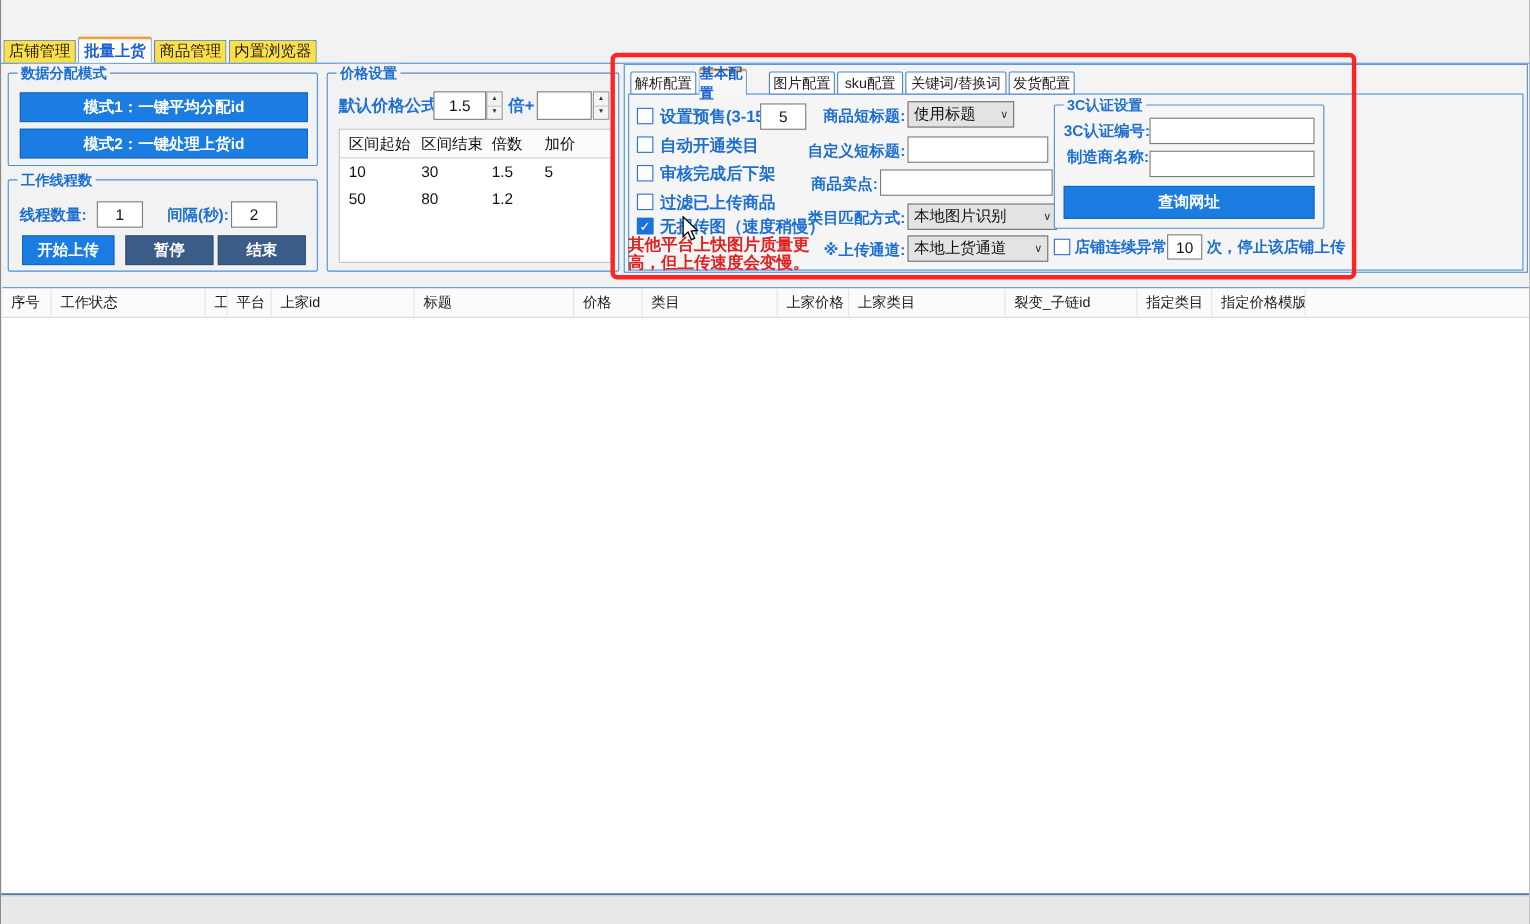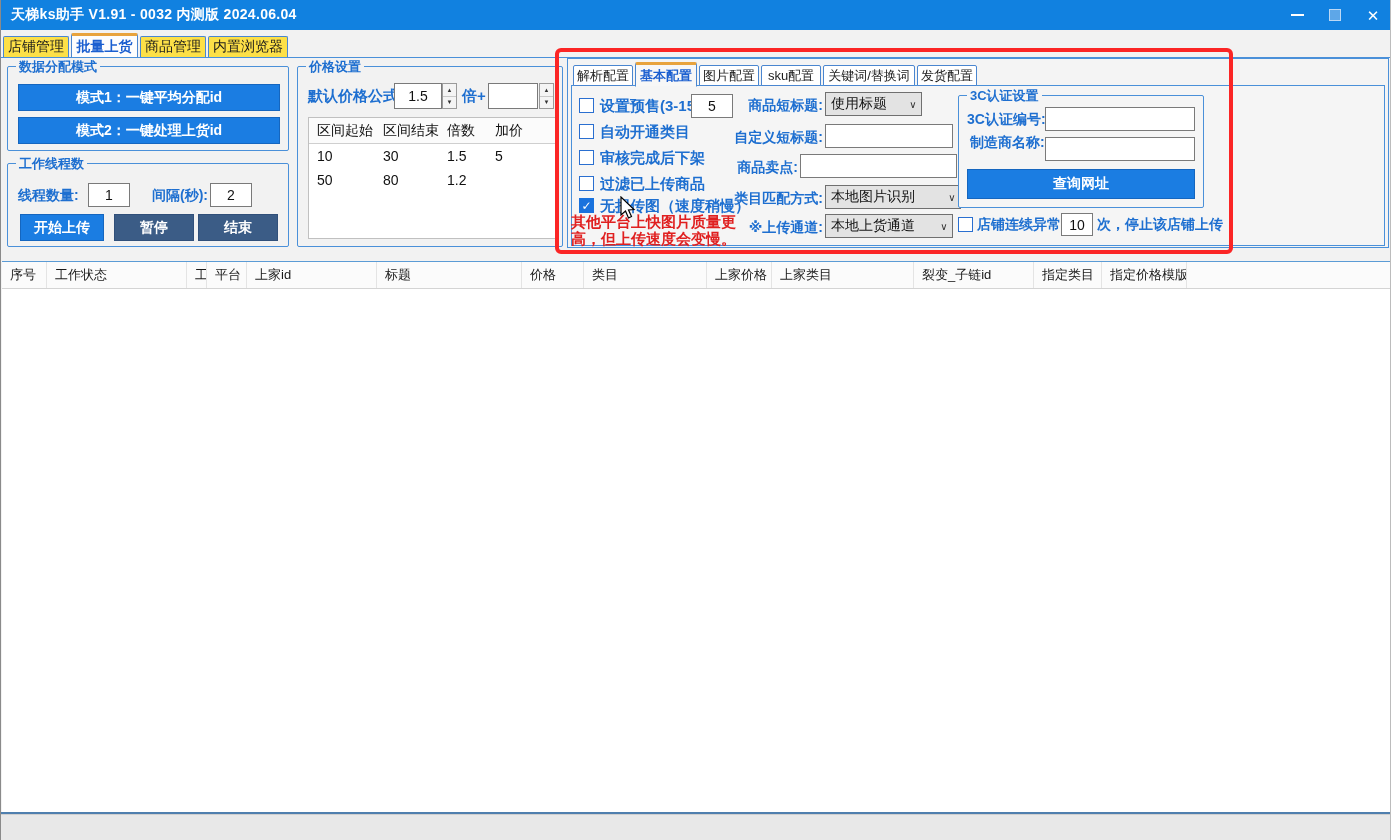--- a/index.html
+++ b/index.html
@@ -86,34 +86,20 @@
   .bottom-line { position:absolute; left:0; top:812px; width:1391px; height:2px; background:#4f7fae; }
   .bottom-strip { position:absolute; left:0; top:814px; width:1391px; height:26px; background:#e8e8e8; border-top:1px solid #cfcfcf; }
 
   .cursor { position:absolute; left:616px; top:196px; z-index:30; pointer-events:none; }
 </style>
 </head>
 <body>
 
 <div class="window">
 
-  <div class="titlebar">
-    <span class="title">天梯ks助手 V1.91 - 0032 内测版 2024.06.04</span>
-    <div class="win-controls">
-      <div class="win-btn">
-          <span class="min-glyph"></span>
-        </div>
-      <div class="win-btn">
-          <span class="max-glyph"></span>
-        </div>
-      <div class="win-btn">
-          <span class="close-glyph">✕</span>
-        </div>
-    </div>
-  </div>
 
   <div class="main-tab" style="left:2px;top:36px;width:66px;height:21px;">店铺管理</div>
   <div class="main-tab active" style="left:70px;top:33px;width:67px;height:24px;">批量上货</div>
   <div class="main-tab" style="left:139px;top:36px;width:66px;height:21px;">商品管理</div>
   <div class="main-tab" style="left:207px;top:36px;width:80px;height:21px;">内置浏览器</div>
   <div class="page-topline"></div>
 
   <div class="groupbox" style="left:6px;top:66px;width:282px;height:85px;padding-left:48px;">
     <span class="legend">数据分配模式</span>
     <div class="btn blue" style="position:absolute;left:10px;top:17px;width:262px;height:27px;">模式1：一键平均分配id</div>
@@ -165,21 +151,21 @@
         <span class="pc2">1.2</span>
         <span class="pc3"></span>
       </div>
     </div>
   </div>
 
   <div class="cfg-frame"></div>
   <div class="cfg-page"></div>
 
   <div class="cfg-tab" style="left:572px;top:65px;width:60px;height:21px;">解析配置</div>
-  <div class="cfg-tab active" style="left:634px;top:62px;width:62px;height:25px;">基本配置</div>
+  <div class="cfg-tab active" style="left:634px;top:62px;width:44px;height:25px;">基本配置</div>
   <div class="cfg-tab" style="left:698px;top:65px;width:60px;height:21px;">图片配置</div>
   <div class="cfg-tab" style="left:760px;top:65px;width:60px;height:21px;">sku配置</div>
   <div class="cfg-tab" style="left:822px;top:65px;width:92px;height:21px;">关键词/替换词</div>
   <div class="cfg-tab" style="left:916px;top:65px;width:60px;height:21px;">发货配置</div>
 
   <span class="cb" style="left:578px;top:98px;"></span>
   <span class="cb-label" style="left:599px;top:97px;">设置预售(3-15)</span>
   <input class="tbox center" style="position: absolute; left: 690px; top: 94px; width: 42px; height: 24px; z-index: 5;" value="5">
 
   <span class="cb" style="left:578px;top:124px;"></span>

